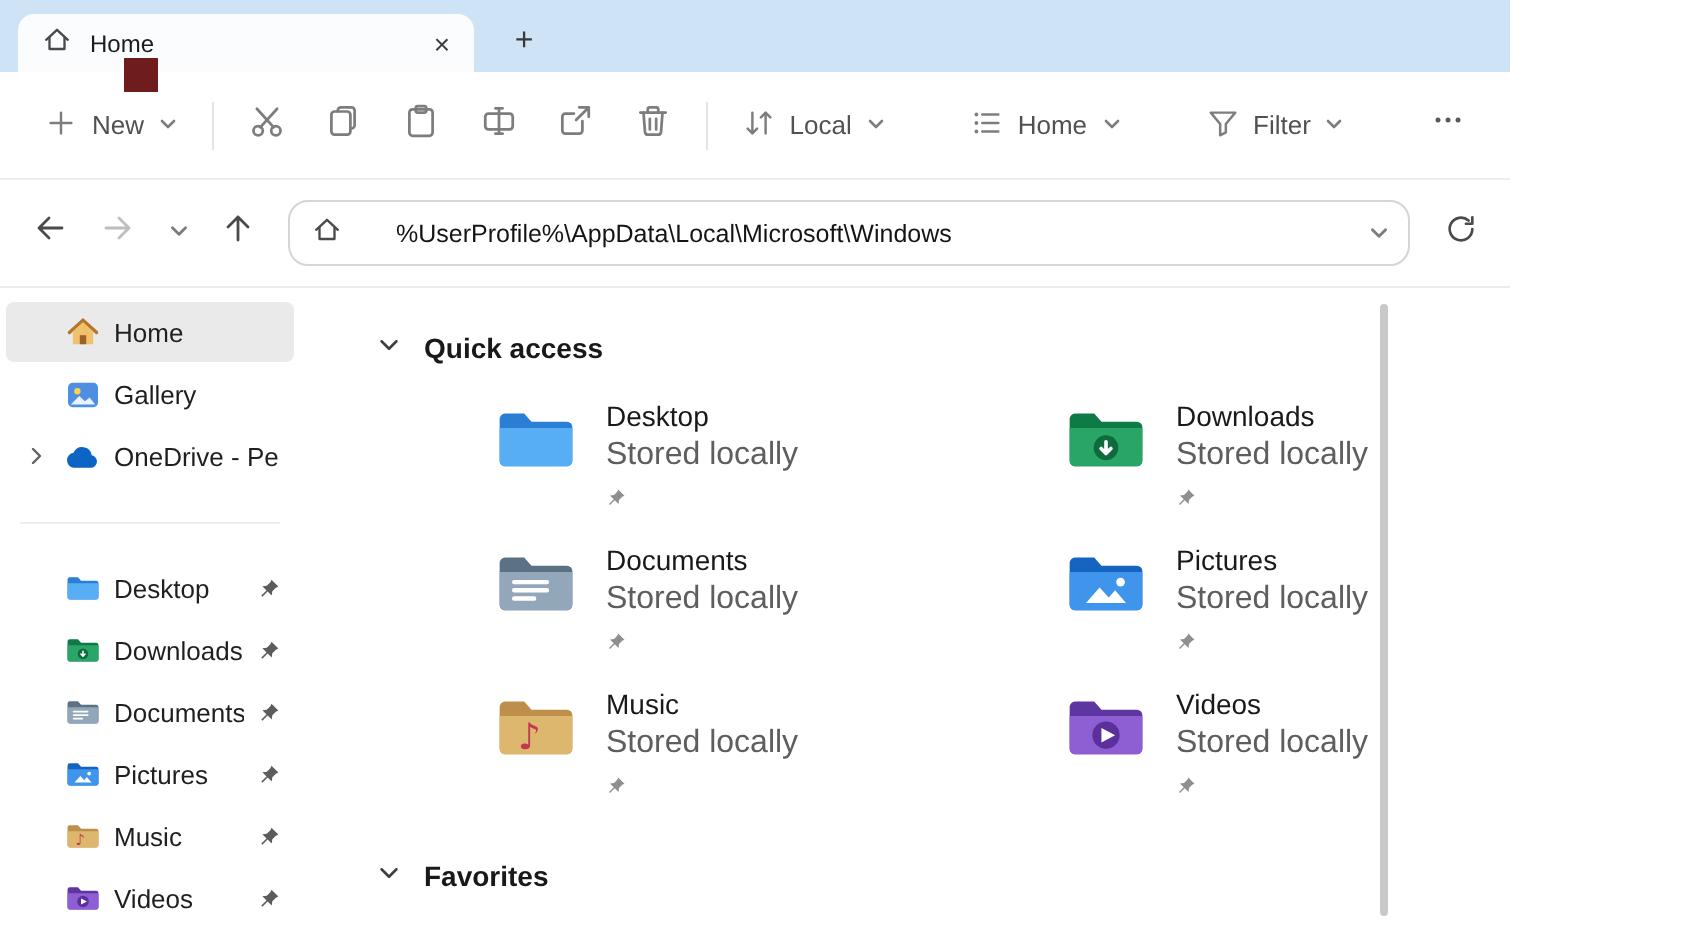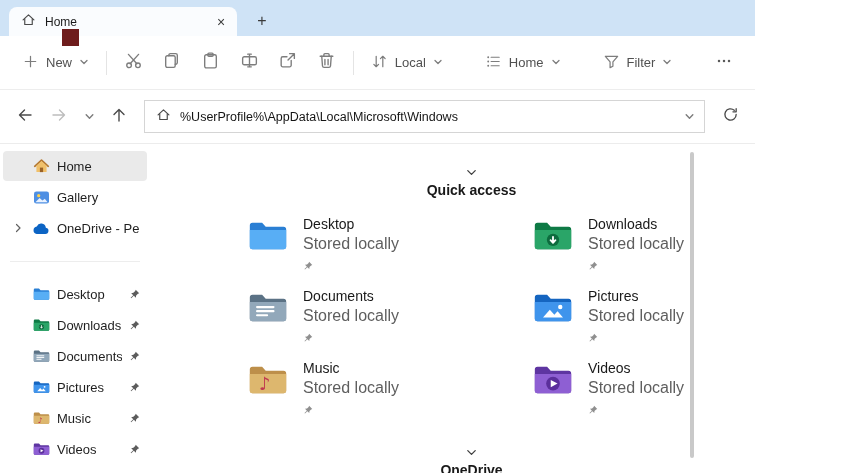--- a/index.html
+++ b/index.html
@@ -27,42 +27,42 @@
   .tb-gap { width:22px; flex-shrink:0; }
   .st { fill:none; stroke:#7d7d7d; stroke-width:1.3; stroke-linecap:round; stroke-linejoin:round; }
   .std { fill:none; stroke:#4a4a4a; stroke-width:1.4; stroke-linecap:round; stroke-linejoin:round; }
   .stdim { fill:none; stroke:#bdbdbd; stroke-width:1.4; stroke-linecap:round; stroke-linejoin:round; }
 
   
   .navbar { height:54px; background:#fff; border-bottom:1px solid #ececec;
     display:flex; align-items:center; padding:0 10px; gap:4px; }
   .nav-btn { width:30px; height:30px; display:flex; align-items:center; justify-content:center; border-radius:4px; flex-shrink:0; }
   .nav-btn.small { width:22px; }
-  .addr { flex:1; height:33px; border:1px solid #d5d5d5; border-radius:0; background:#fff;
-    display:flex; align-items:center; gap:9px; padding:0 2px 0 11px; margin:0 6px; }
+  .addr { flex:1; height:33px; border:1px solid #d5d5d5; border-radius:10px; background:#fff;
+    display:flex; align-items:center; gap:27px; padding:0 2px 0 11px; margin:0 6px; }
   .addr-input { flex:1; border:none; outline:none; background:transparent;
     font-family:inherit; font-size:12.5px; color:#141414; }
   .addr-chev { width:26px; height:27px; display:flex; align-items:center; justify-content:center; border-radius:3px; }
 
   
   .body { position:relative; display:flex; height:329px; background:#fff; }
 
   .sidebar { width:150px; flex-shrink:0; padding-top:6px; overflow:hidden; }
   .side-item { height:30px; margin:1px 3px; border-radius:4px; display:flex; align-items:center;
     gap:7px; padding:0 7px 0 8px; font-size:13px; color:#1f1f1f; }
   .side-item.selected { background:#eaeaea; }
   .slot { width:14px; flex-shrink:0; display:flex; align-items:center; justify-content:center; }
   .s-icon { width:18px; flex-shrink:0; display:flex; align-items:center; justify-content:center; }
   .s-label { flex:1; white-space:nowrap; overflow:hidden; }
   .s-pin { flex-shrink:0; display:flex; align-items:center; }
   .side-divider { height:34px; display:flex; align-items:center; padding:0 10px; }
   .side-divider i { display:block; width:100%; height:1px; background:#ededed; }
 
   .content { flex:1; padding:22px 0 0 38px; overflow:hidden; }
-  .section-hdr { display:flex; align-items:center; font-size:14px; font-weight:bold; color:#191919;flex-direction:column; }
+  .section-hdr { display:flex; align-items:center; gap:11px; font-size:14px; font-weight:bold; color:#191919; }
   .tiles { display:grid; grid-template-columns:285px 285px; row-gap:16px; margin:18px 0 0 60px; }
   .tile { display:flex; gap:15px; align-items:flex-start; height:56px; }
   .t-icon { flex-shrink:0; margin-top:3px; }
   .t-name { font-size:14px; color:#191919; line-height:17px; }
   .t-status { font-size:16px; color:#5e5e5e; margin-top:4px; line-height:14px; }
   .t-pin { display:inline-block; margin-top:6px; }
   .favorites { margin-top:30px; }
 
   .scroll-thumb { position:absolute; right:61px; top:8px; width:4px; height:306px;
     background:#c9c9c9; border-radius:2px; }
@@ -562,21 +562,21 @@
         </div>
 
       </div>
 
       <div class="section-hdr favorites">
         <span>
           <svg width="13" height="13" viewBox="0 0 14 14">
               <path d="M3 5l4 4 4-4" fill="none" stroke="#3f3f3f" stroke-width="1.4" stroke-linecap="round" stroke-linejoin="round"></path>
             </svg>
         </span>
-        <span>OneDrive</span>
+        <span>Favorites</span>
       </div>
 
     </div>
 
     <div class="scroll-thumb"></div>
   </div>
 
   <div class="artifact a1"></div>
   <div class="artifact a2"></div>
   <div class="artifact a3"></div>

